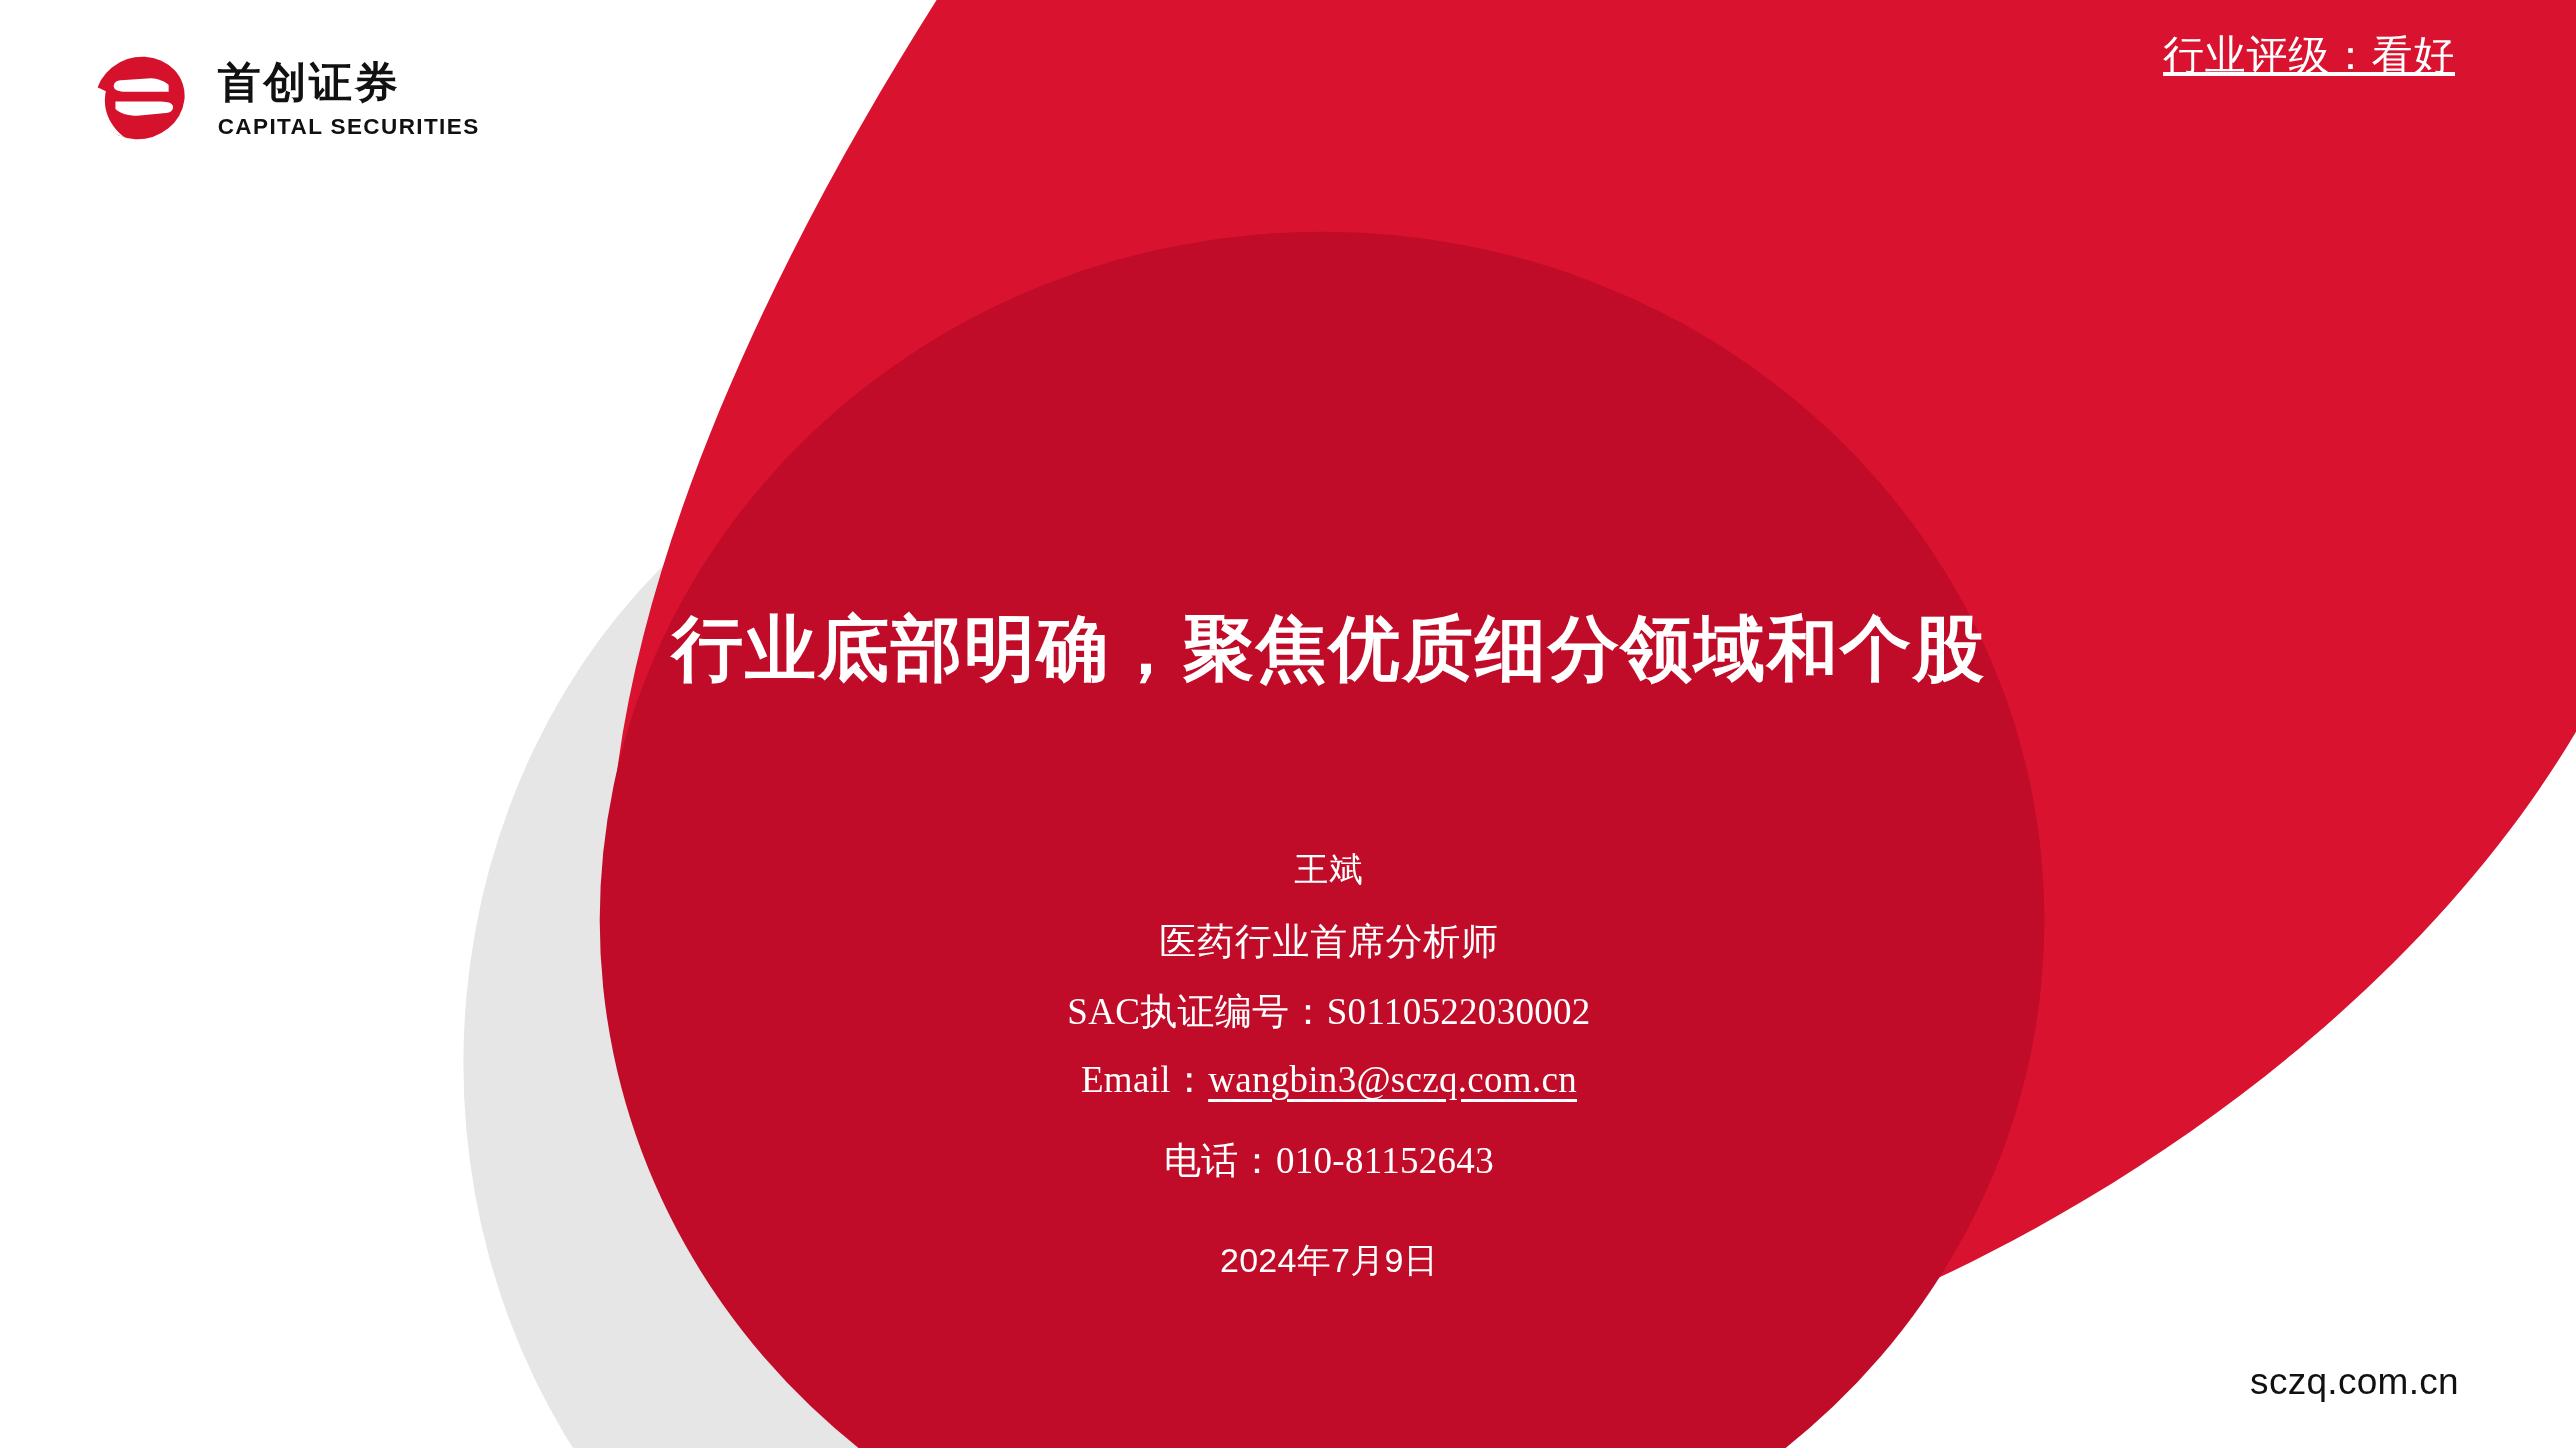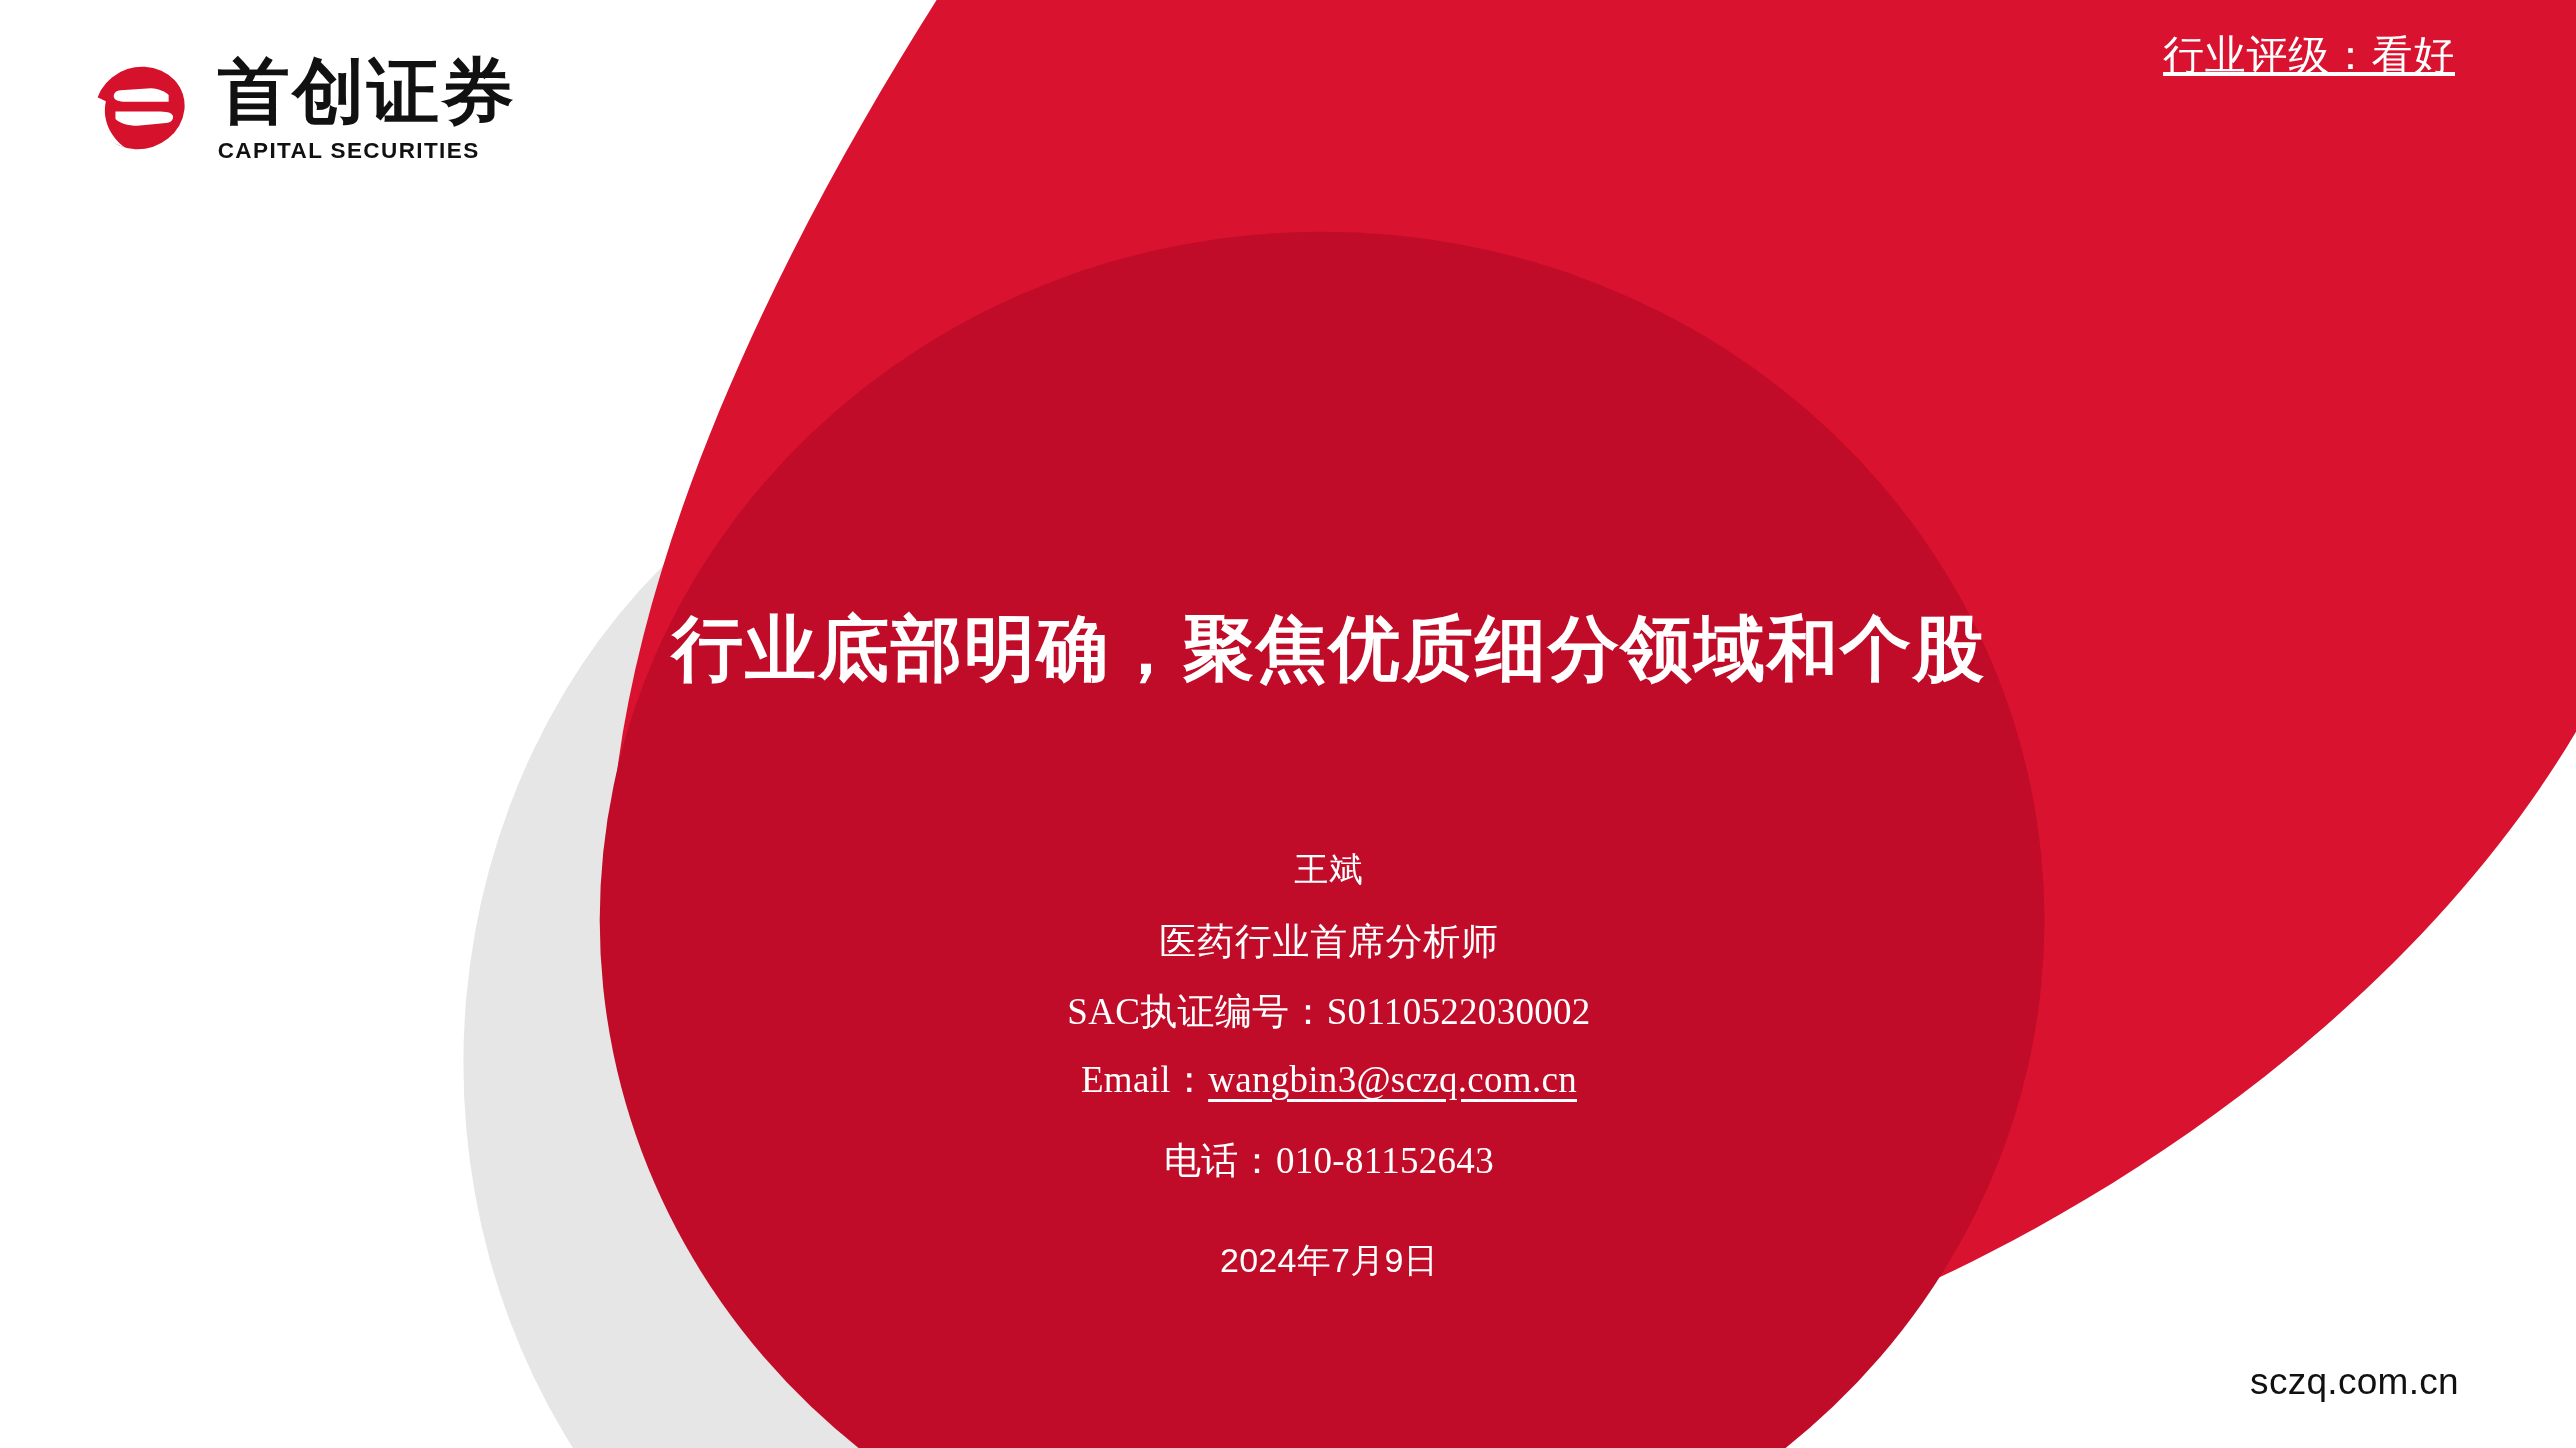--- a/index.html
+++ b/index.html
@@ -46,21 +46,21 @@
   }
   .logo-words {
     display: flex;
     flex-direction: column;
     justify-content: center;
     margin-top: 2.7px;
   }
   .logo-cn {
     font-family: Liberation Serif, serif;
     font-weight: bold;
-    font-size: 72px;
+    font-size: 43px;
     line-height: 1.0;
     letter-spacing: 2.7px;
     color: #111111;
     white-space: nowrap;
   }
   .logo-en {
     font-family: "Liberation Sans", "DejaVu Sans", sans-serif;
     font-weight: bold;
     font-size: 22.5px;
     line-height: 1.0;

